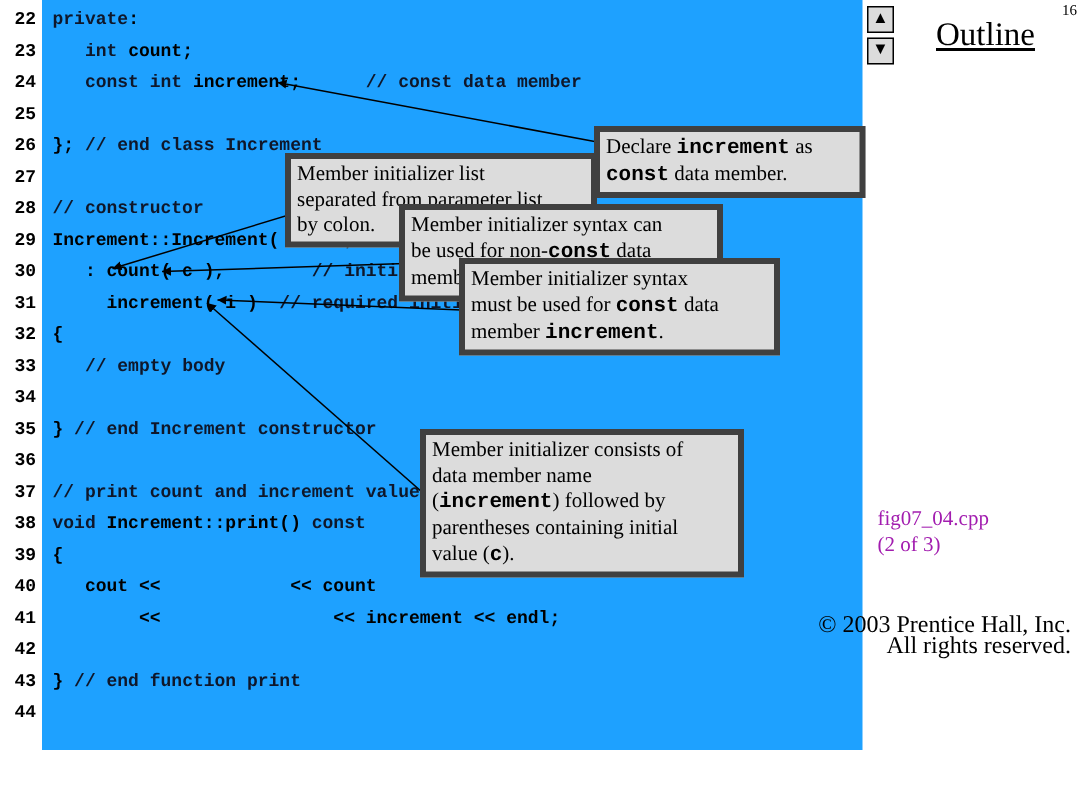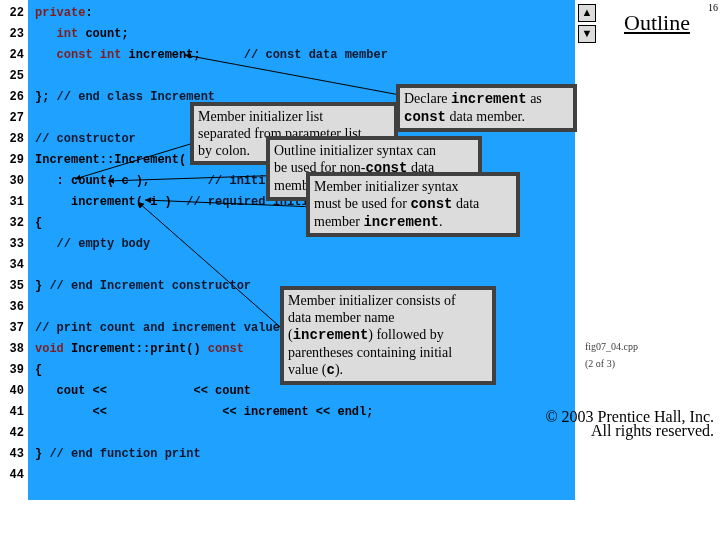--- a/index.html
+++ b/index.html
@@ -50,21 +50,21 @@
     position: absolute;
     left: 35px;
     top: 3px;
     font-family: "Courier New", monospace;
     font-size: 12px;
     line-height: 21px;
     font-weight: bold;
     color: #000;
     white-space: pre;
   }
-  .kw { color: #7f1d1d; }
+  .kw { color: #0f172a; }
   .cm { color: #0f172a; }
   .callout {
     position: absolute;
     background: #dcdcdc;
     border: 4px solid #404040;
     font-family: "Times New Roman", serif;
     font-size: 14px;
     line-height: 17px;
     padding: 2px 4px;
     color: #000;
@@ -99,23 +99,23 @@
     margin-bottom: 3px;
     font-size: 11px;
     text-align: center;
     line-height: 15px;
     font-family: sans-serif;
   }
   .caption {
     position: absolute;
     left: 585px;
     top: 338px;
-    font-size: 10px;
+    font-size: 14px;
     line-height: 17px;
-    color: #404040;
+    color: #a21caf;
   }
   .copyright {
     position: absolute;
     right: 6px;
     bottom: 6px;
     font-size: 16px;
     text-align: right;
     line-height: 14px;
     color: #000;
   }
@@ -201,21 +201,21 @@
       <span>Declare </span><span class="mono">increment</span><span> as </span><span class="mono">const</span><span> data member.</span>
     </div>
 
     <div class="callout" style="left:190px; top:102px; width:192px;">
       <span>Member initializer list</span><br>
       <span>separated from parameter list</span><br>
       <span>by colon.</span>
     </div>
 
     <div class="callout" style="left:266px; top:136px; width:200px;">
-      <span>Outline initializer syntax can</span><br>
+      <span>Member initializer syntax can</span><br>
       <span>be used for non-</span><span class="mono">const</span><span> data</span><br>
       <span>member </span><span class="mono">count</span><span>.</span>
     </div>
 
     <div class="callout" style="left:306px; top:172px; width:198px;">
       <span>Member initializer syntax</span><br>
       <span>must be used for </span><span class="mono">const</span><span> data</span><br>
       <span>member </span><span class="mono">increment</span><span>.</span>
     </div>
 

